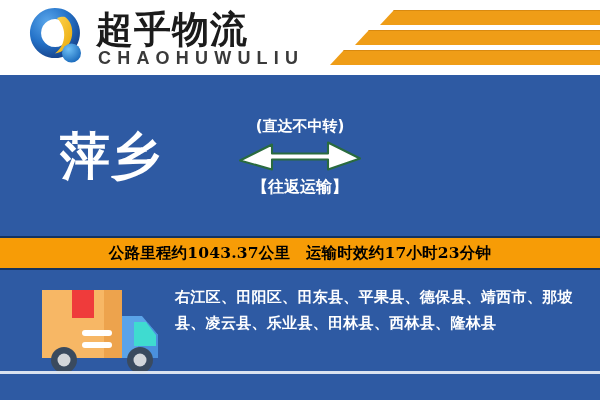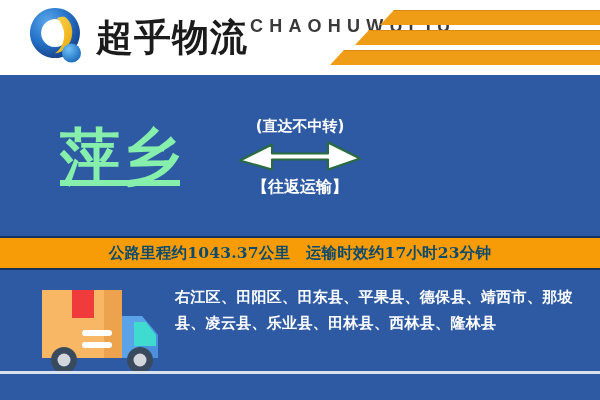--- a/index.html
+++ b/index.html
@@ -38,21 +38,21 @@
   }
   .logo-mark {
     position: relative;
     width: 62px;
     height: 62px;
     flex: 0 0 62px;
   }
   .brand-text {
     margin-left: 10px;
     display: flex;
-    flex-direction: row;
+    flex-direction: column;
     justify-content: flex-end;
     padding-top: 2px;
   }
   .brand-cn {
     font-family: "DejaVu Sans", "Liberation Sans", sans-serif;
     font-size: 37px;
     line-height: 40px;
     font-weight: 700;
     color: #1b1b1b;
     letter-spacing: 1px;
@@ -96,26 +96,25 @@
     top: 75px;
     width: 600px;
     height: 161px;
     background: #2e5aa3;
   }
   .city {
     position: absolute;
     top: 50%;
     transform: translateY(-50%);
     font-family: "DejaVu Sans", "Liberation Sans", sans-serif;
-    font-size: 60px;
+    font-size: 50px;
     line-height: 56px;
     font-weight: 700;
-    color: #86efac;
-    white-space: nowrap;
-    text-decoration: underline;
+    color: #ffffff;
+    white-space: nowrap;
   }
   .city-origin { left: 60px; }
   .city-dest   { right: 60px; }
 
   .route-mid {
     position: absolute;
     left: 50%;
     top: 50%;
     transform: translate(-50%, -50%);
     width: 190px;
@@ -156,21 +155,21 @@
     box-sizing: border-box;
     display: flex;
     align-items: center;
     justify-content: center;
   }
   .infoband-text {
     font-family: "DejaVu Serif", "Liberation Serif", serif;
     font-size: 15.5px;
     line-height: 18px;
     font-weight: 700;
-    color: #0c4a6e;
+    color: #000000;
     white-space: nowrap;
     letter-spacing: 0.2px;
   }
 
   
   .coverage {
     position: absolute;
     left: 0;
     top: 270px;
     width: 600px;

